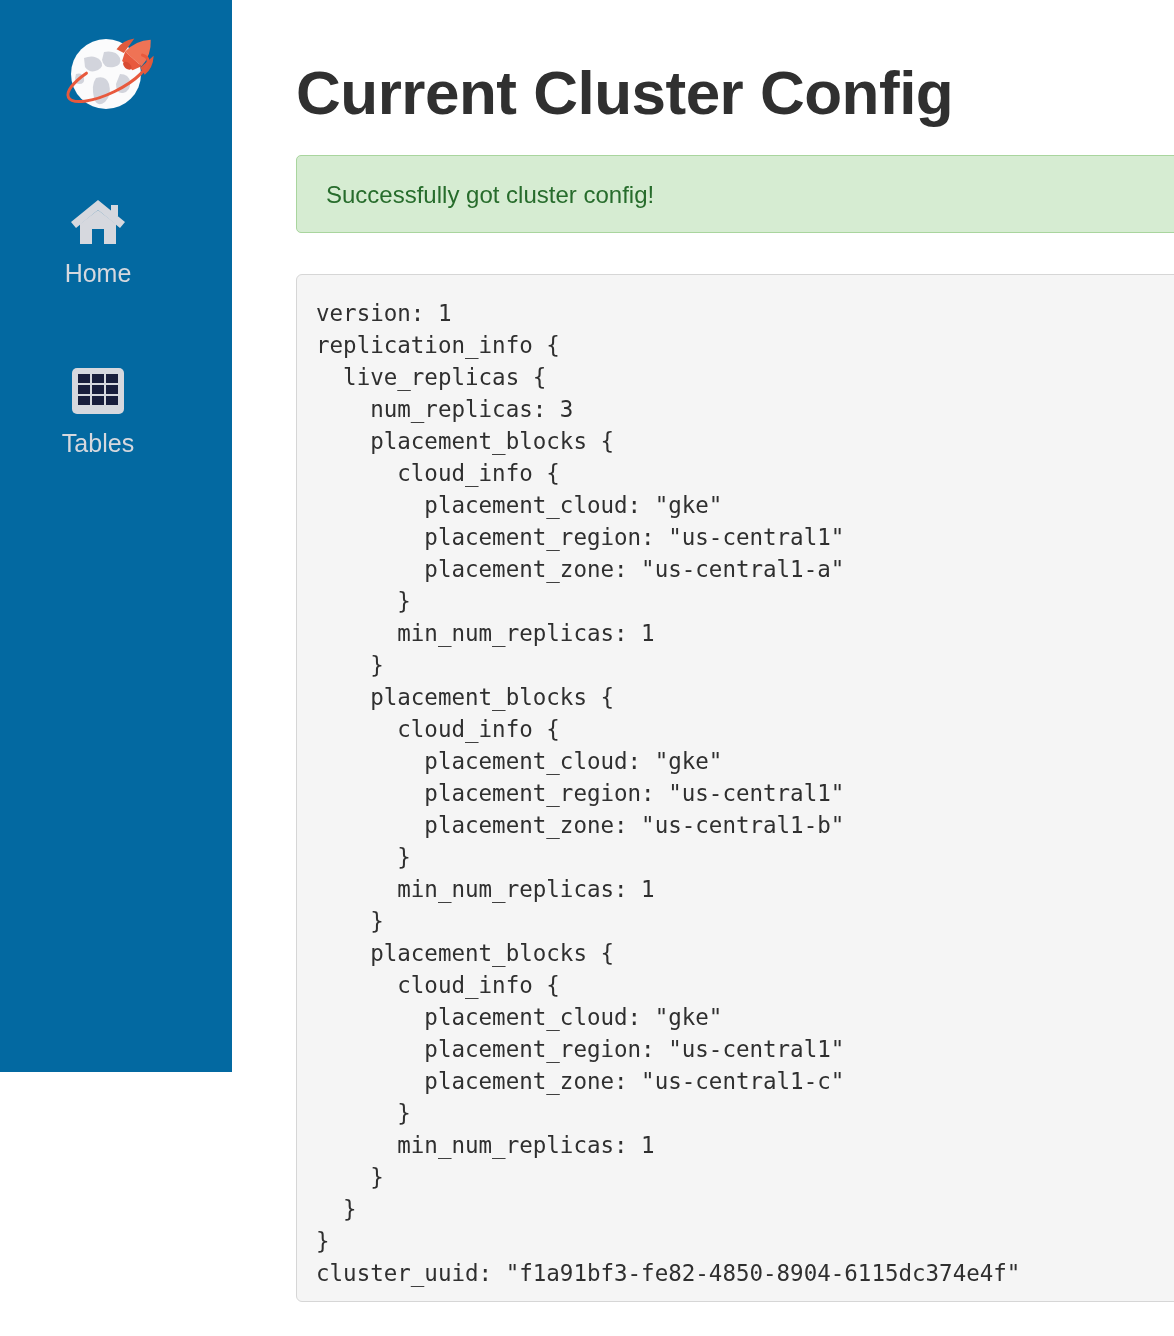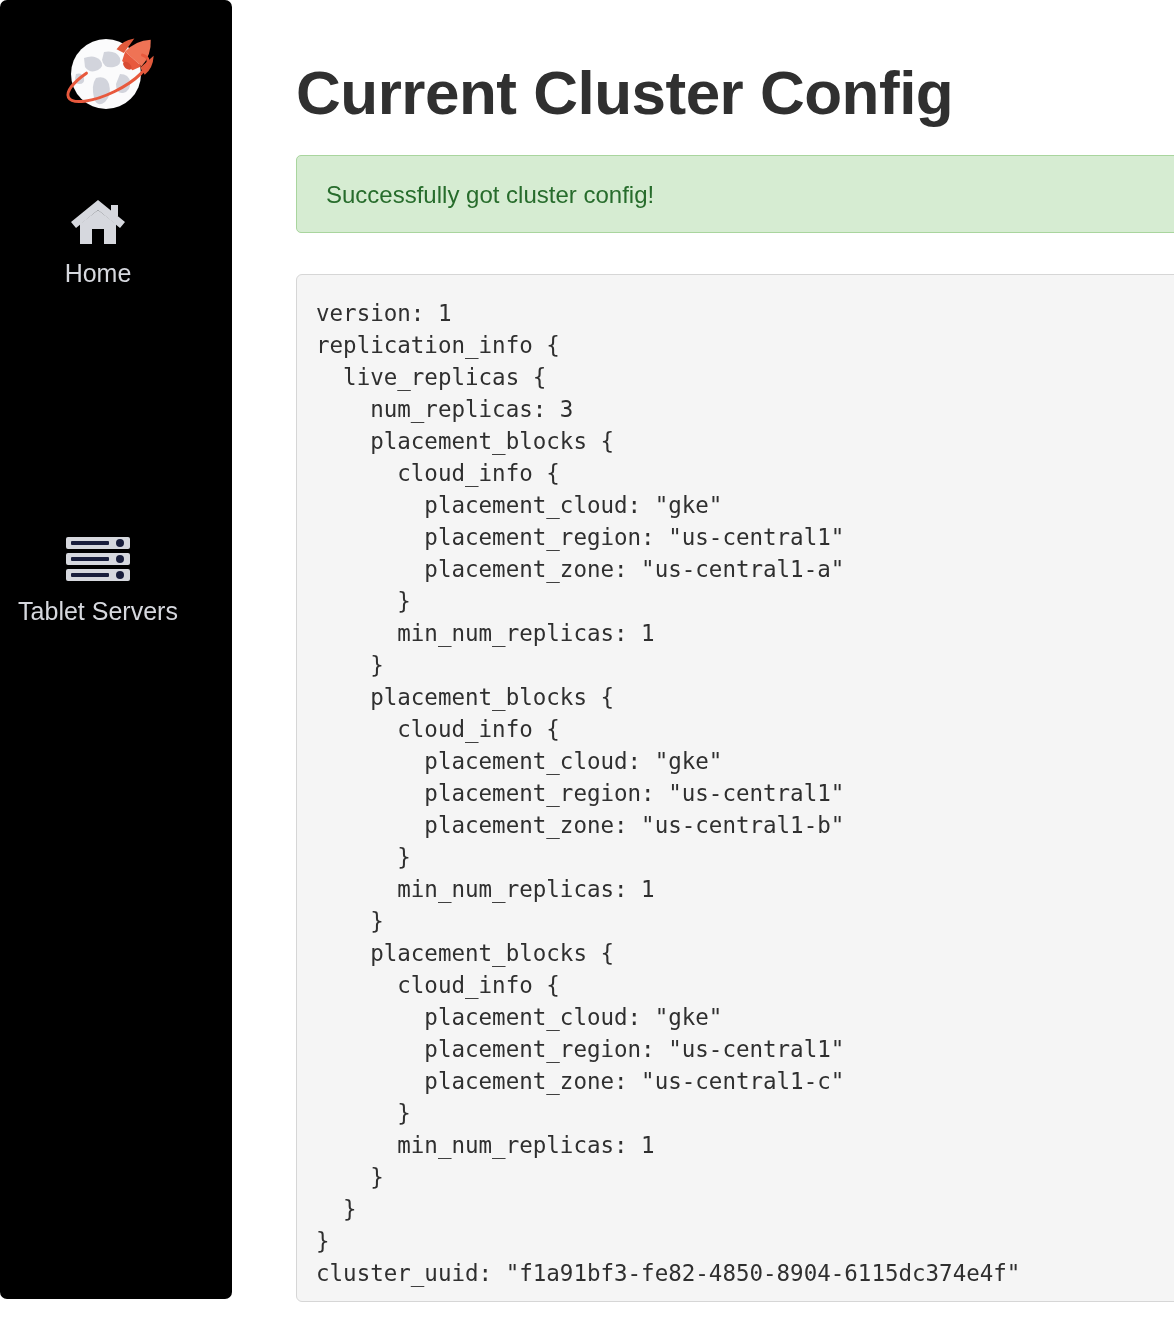--- a/index.html
+++ b/index.html
@@ -19,25 +19,24 @@
     width: 1174px;
     height: 1336px;
     display: flex;
     align-items: stretch;
   }
 
   
   #sidebar {
     width: 232px;
     min-width: 232px;
-    height: 1299px;
-    background: #000000;
+    height: 1072px;
+    background: #0369a1;
     position: relative;
     overflow: hidden;
-    border-radius: 7px;
   }
 
   #brand-logo {
     position: absolute;
     left: 54px;
     top: 18px;
     width: 112px;
     height: 112px;
   }
   #brand-logo svg { display: block; width: 112px; height: 112px; }
@@ -168,41 +167,40 @@
       <span class="nav-icon">
         <svg width="58" height="52" viewBox="0 0 58 52" xmlns="http://www.w3.org/2000/svg">
           <path d="M29 4 L56 26 L51 32 L29 14 L7 32 L2 26 Z" fill="#d6d8de"></path>
           <path d="M11 28 L29 14 L47 28 L47 48 L35 48 L35 33 L23 33 L23 48 L11 48 Z" fill="#d6d8de"></path>
           <rect x="42" y="9" width="7" height="11" fill="#d6d8de"></rect>
         </svg>
       </span>
       <span class="nav-label">Home</span>
     </div>
 
-
-    <div class="nav-item" id="nav-tservers">
+    <div class="nav-item" id="nav-tables">
       <span class="nav-icon">
-        <svg width="68" height="50" viewBox="0 0 68 50" xmlns="http://www.w3.org/2000/svg">
-          <g>
-            <rect x="2" y="3" width="64" height="12" rx="2" fill="#d6d8de"></rect>
-            <rect x="2" y="19" width="64" height="12" rx="2" fill="#d6d8de"></rect>
-            <rect x="2" y="35" width="64" height="12" rx="2" fill="#d6d8de"></rect>
-            <g fill="#191E3C">
-              <rect x="7" y="7" width="38" height="4" rx="1"></rect>
-              <rect x="7" y="23" width="38" height="4" rx="1"></rect>
-              <rect x="7" y="39" width="38" height="4" rx="1"></rect>
-              <circle cx="56" cy="9" r="4"></circle>
-              <circle cx="56" cy="25" r="4"></circle>
-              <circle cx="56" cy="41" r="4"></circle>
-            </g>
+        <svg width="56" height="50" viewBox="0 0 56 50" xmlns="http://www.w3.org/2000/svg">
+          <rect x="2" y="2" width="52" height="46" rx="5" fill="#d6d8de"></rect>
+          <g fill="#191E3C">
+            <rect x="8" y="8" width="12" height="9"></rect>
+            <rect x="22" y="8" width="12" height="9"></rect>
+            <rect x="36" y="8" width="12" height="9"></rect>
+            <rect x="8" y="19" width="12" height="9"></rect>
+            <rect x="22" y="19" width="12" height="9"></rect>
+            <rect x="36" y="19" width="12" height="9"></rect>
+            <rect x="8" y="30" width="12" height="9"></rect>
+            <rect x="22" y="30" width="12" height="9"></rect>
+            <rect x="36" y="30" width="12" height="9"></rect>
           </g>
         </svg>
       </span>
-      <span class="nav-label">Tablet Servers</span>
-    </div>
+      <span class="nav-label">Tables</span>
+    </div>
+
 
 
   </nav>
 
   <main id="main">
 
     <h1 id="page-title">Current Cluster Config</h1>
 
     <div id="alert-success">Successfully got cluster config!</div>
 

